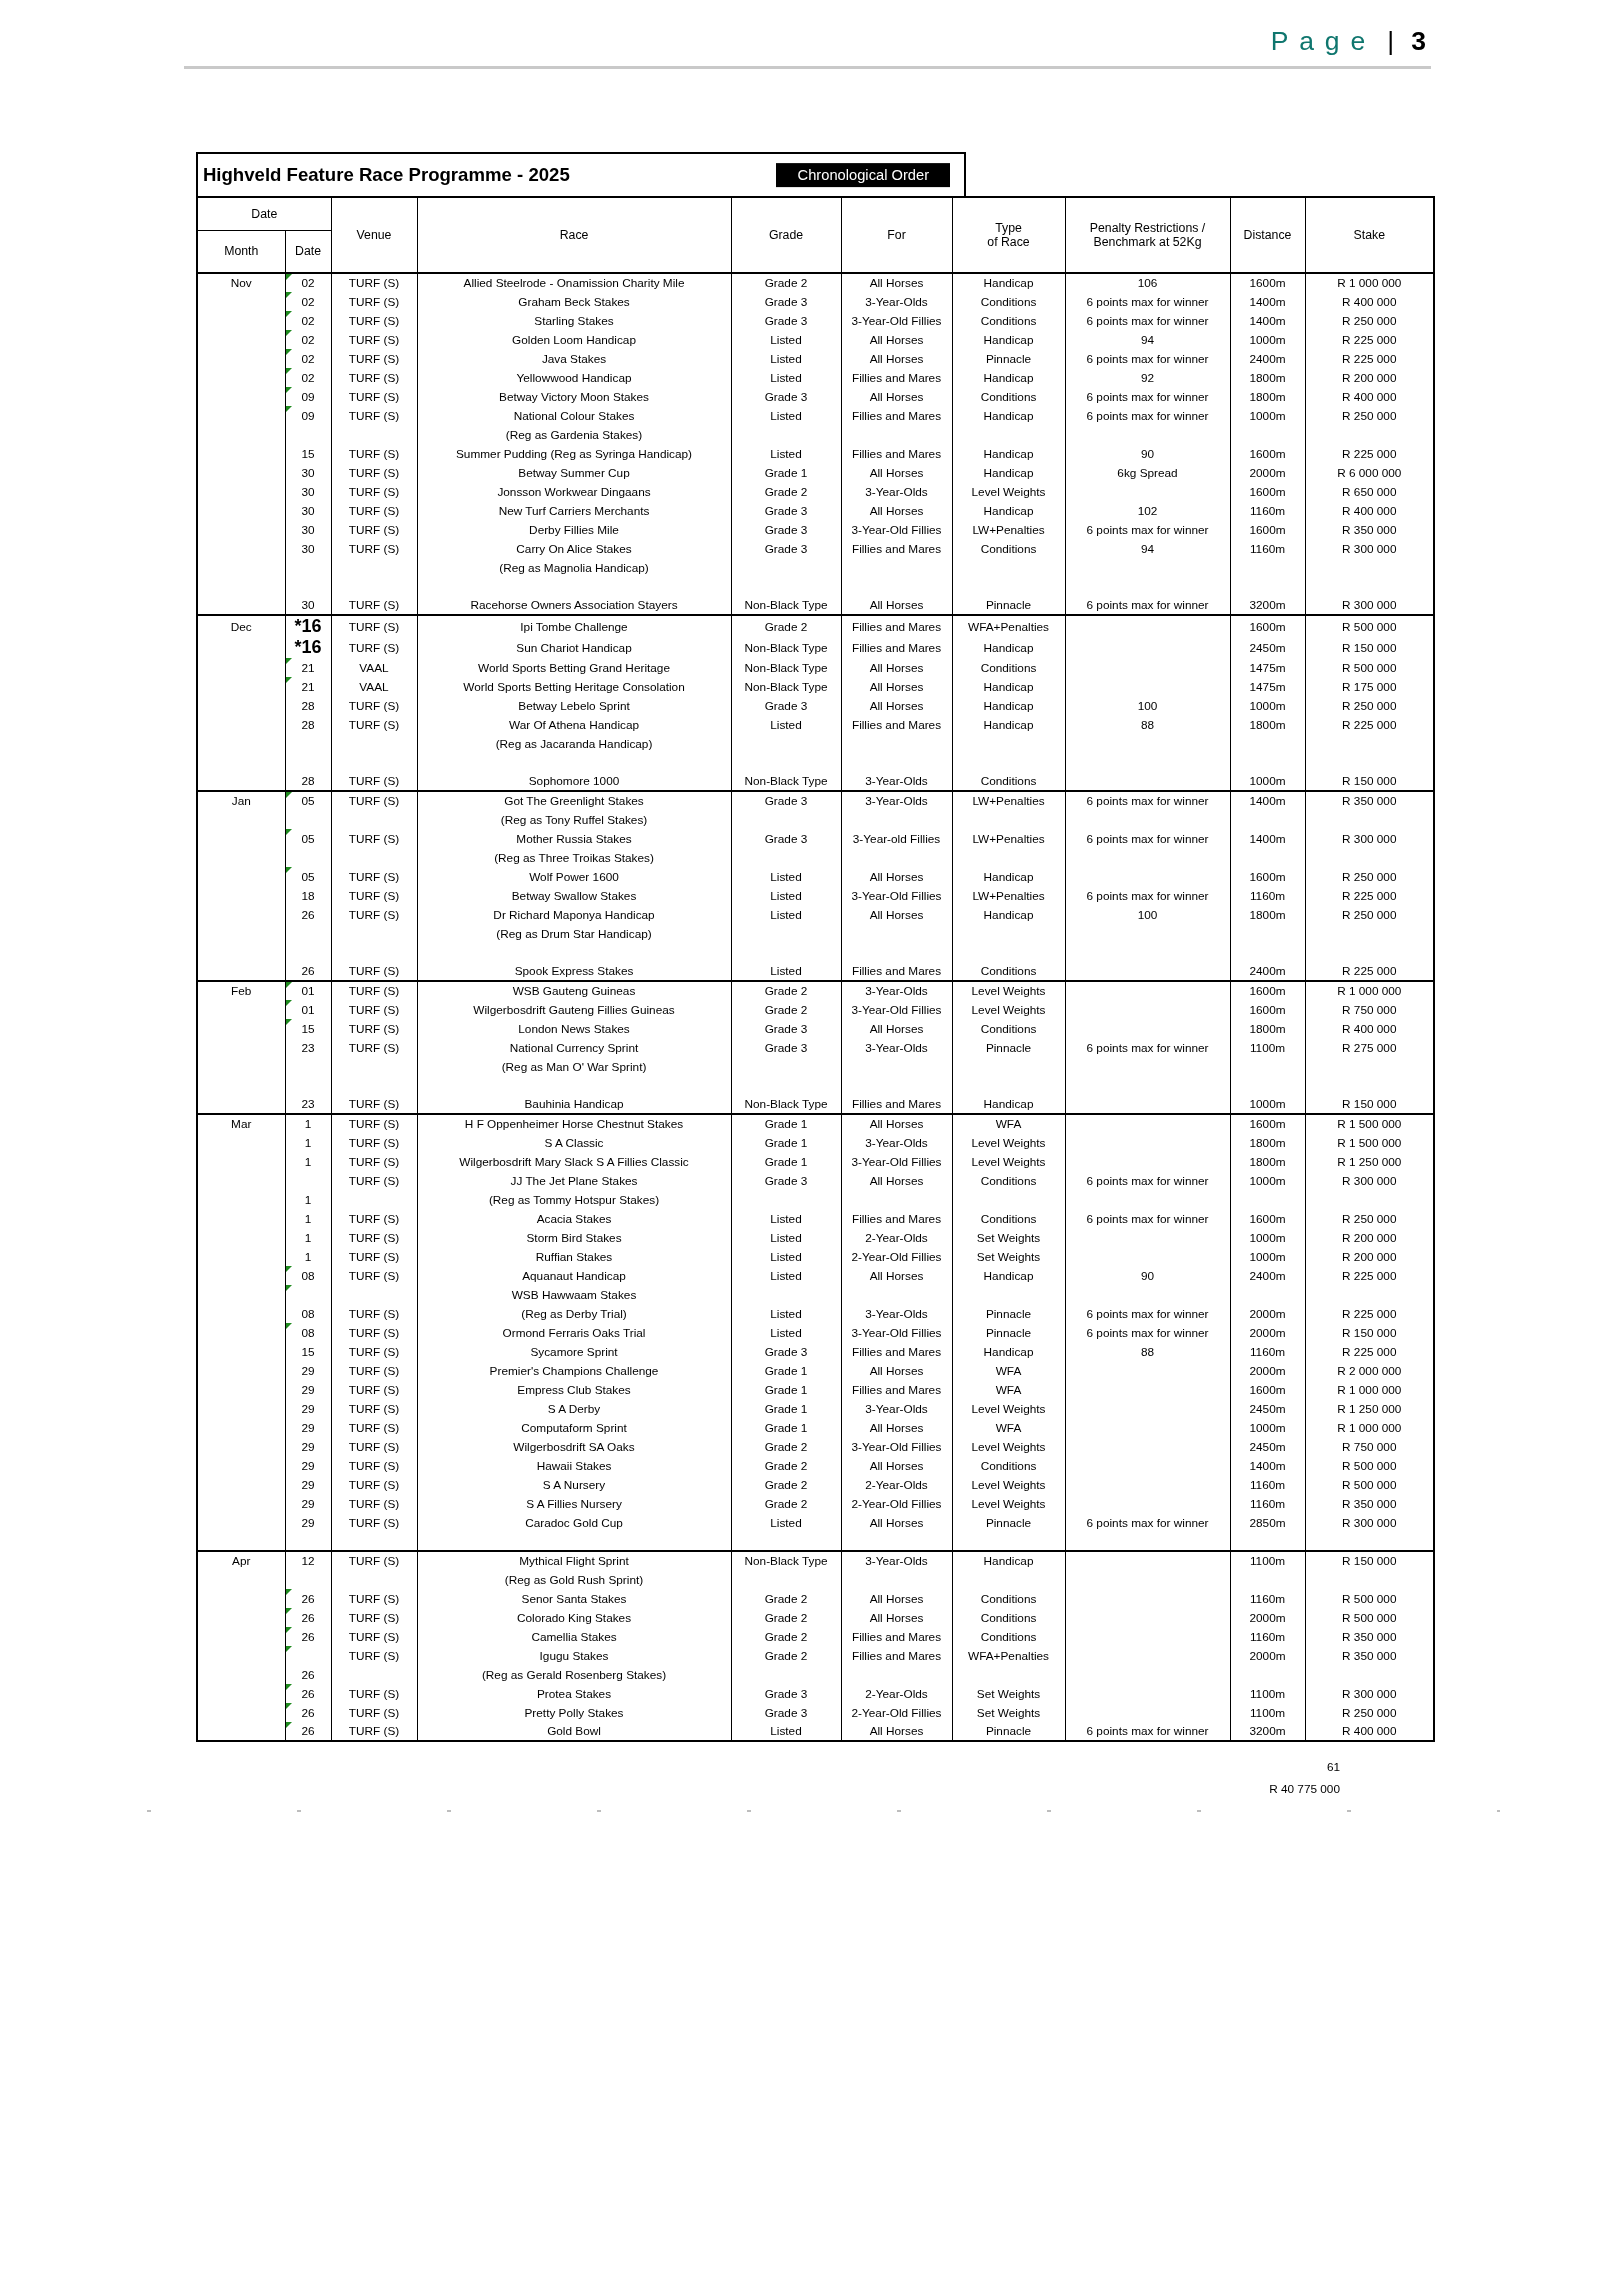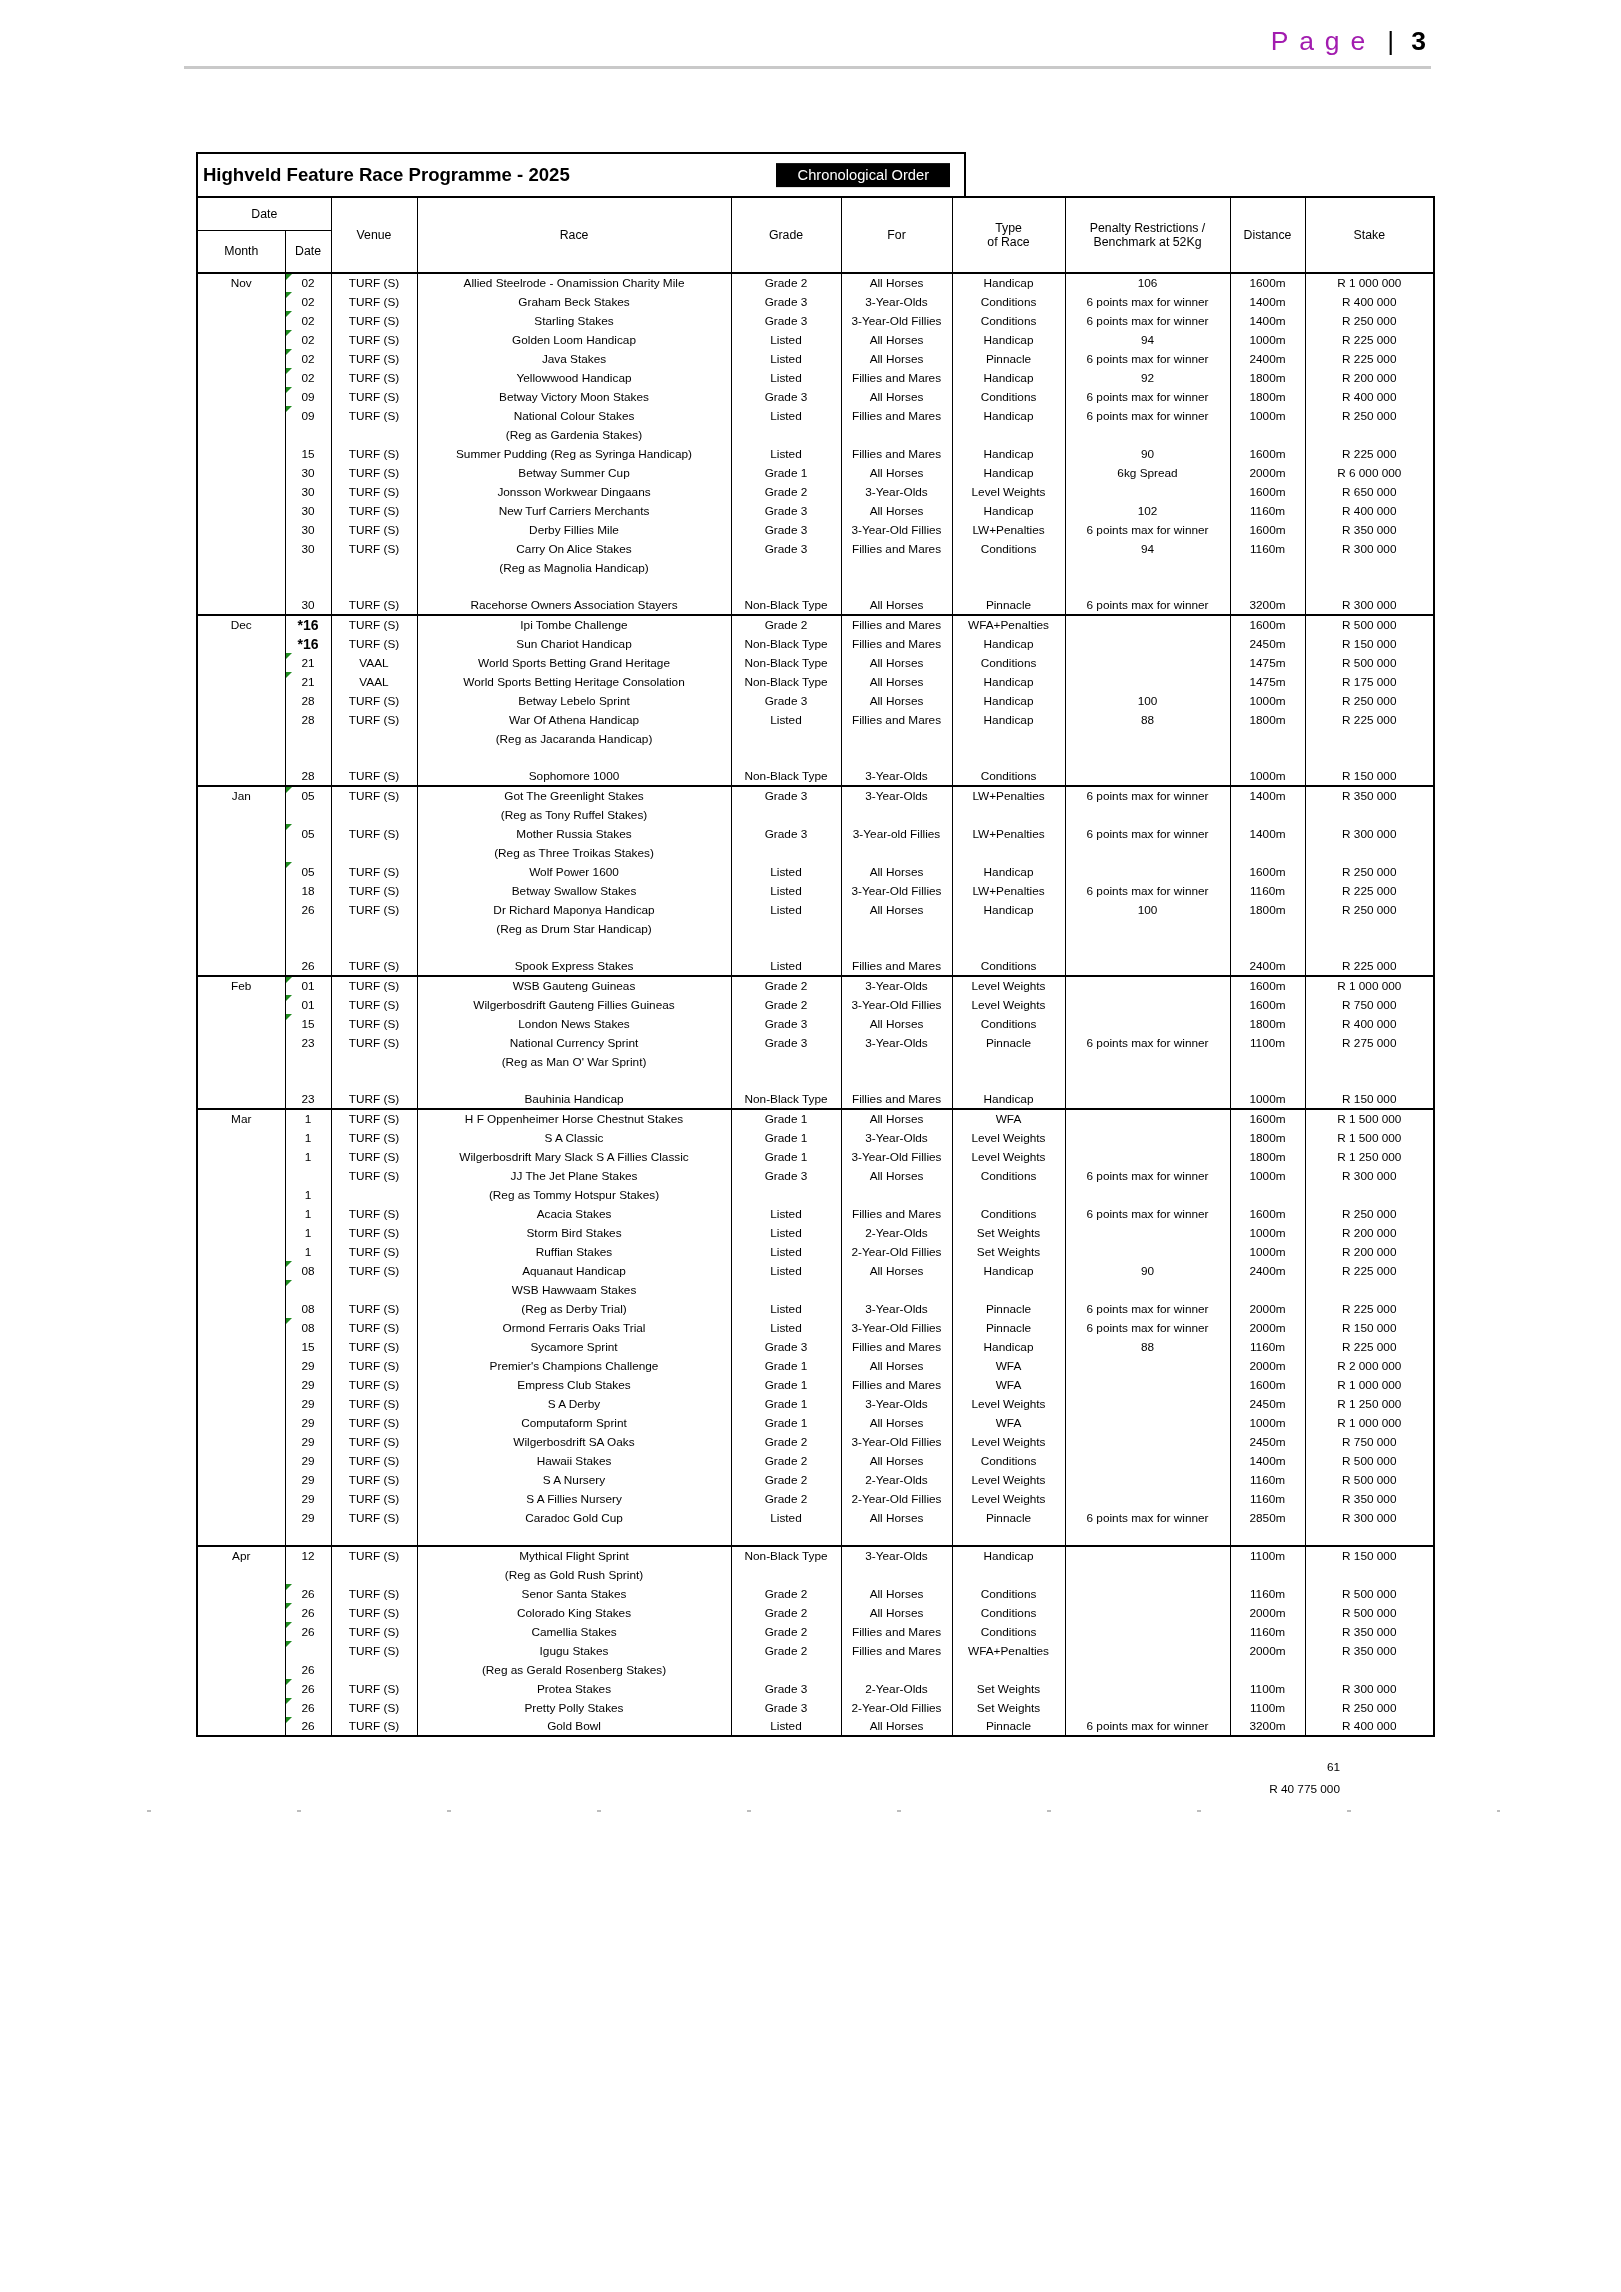--- a/index.html
+++ b/index.html
@@ -2,21 +2,21 @@
 <html><head>
 <meta charset="utf-8">
 <style>
   html,body{margin:0;padding:0;}
   body{
     width:1621px;height:2293px;position:relative;background:#ffffff;
     font-family:"Liberation Sans",sans-serif;color:#000;
   }
   
   .page-label{position:absolute;top:25.5px;right:195px;font-size:26.5px;white-space:nowrap;}
-  .page-word{color:#a21caf;letter-spacing:10.8px;}
+  .page-word{color:#0f766e;letter-spacing:10.8px;}
   .page-sep{color:#000;margin:0 9.8px 0 3.9px;}
   .page-num{color:#000;font-weight:700;}
   .top-rule{position:absolute;top:66px;left:184px;width:1247px;height:2.9px;background:#c9c9c9;}
   
   .title-box{position:absolute;top:152px;left:196px;width:770px;height:46px;
     border:2px solid #000;box-sizing:border-box;background:#fff;}
   .title-text{position:absolute;left:4.9px;top:50%;transform:translateY(-50%);
     font-size:18.6px;font-weight:700;white-space:nowrap;}
   .badge{position:absolute;right:13.7px;top:50%;transform:translateY(-50%);
     background:#000;color:#fff;font-weight:400;font-size:14.7px;
@@ -33,21 +33,21 @@
   thead{border-bottom:2px solid #000;}
   thead th{font-size:12.3px;}
   tr.h-top{height:33px;}
   tr.h-sub{height:43px;}
   th.h-date-group{border-bottom:1px solid #000;}
   tbody.section{border-top:2px solid #000;}
   tbody.section tr{height:19px;}
   td.c-date{position:relative;}
   td.flag::before{content:"";position:absolute;top:0;left:0;width:0;height:0;
     border-top:6.9px solid #1f8a1f;border-right:6.9px solid transparent;}
-  td.bold-date{font-weight:700;font-size:14px;}
+  td.bold-date{font-weight:700;font-size:18px;}
   
   .totals{position:absolute;top:1757px;right:281px;text-align:right;
     font-size:11.8px;line-height:21.6px;}
   .dots{position:absolute;top:1810px;left:147px;width:1353px;height:2px;
     background:repeating-linear-gradient(90deg,#9a9a9a 0 3.9px,transparent 3.9px 150px);opacity:.65;}
 </style>
 </head>
 <body>
 
 <div class="page-label">

